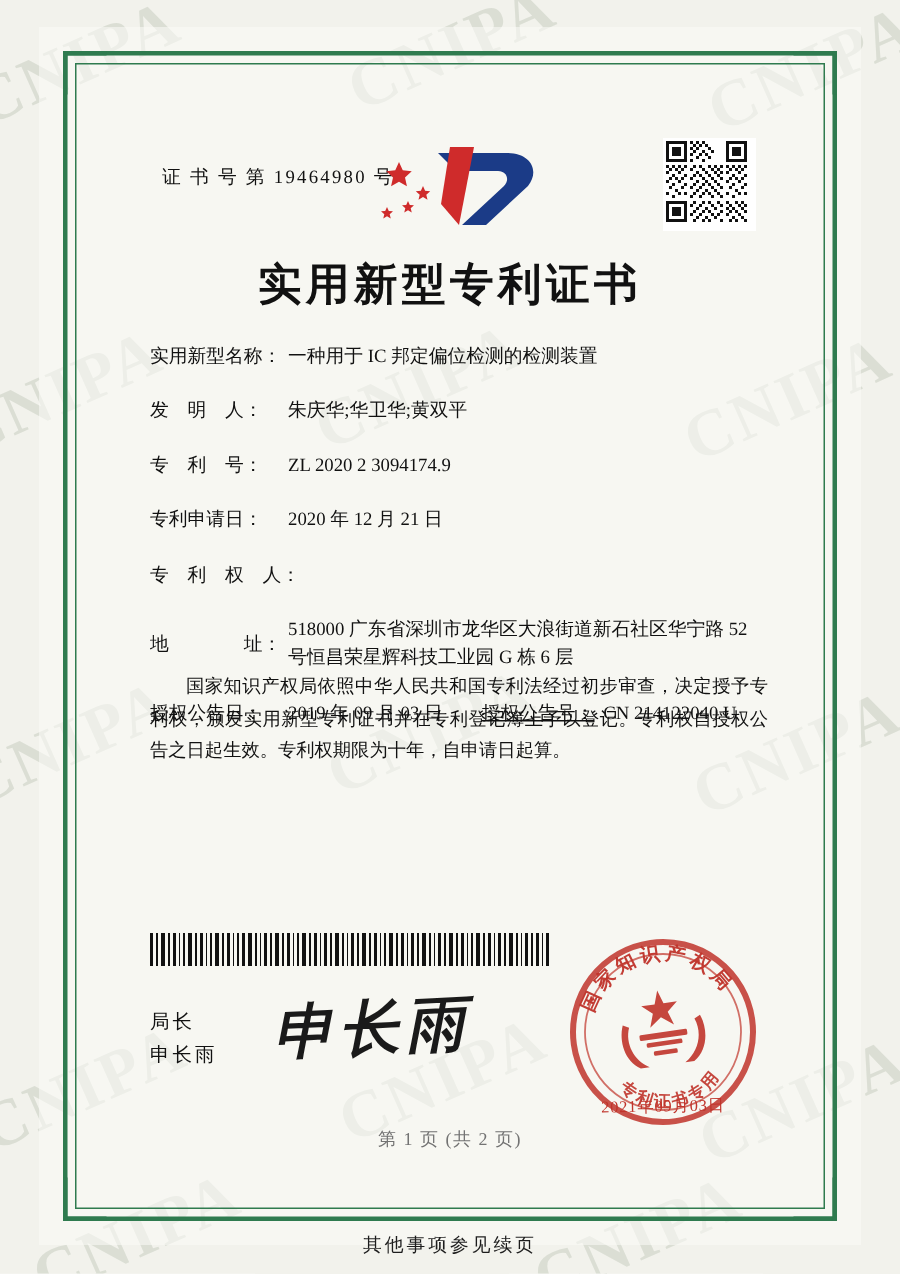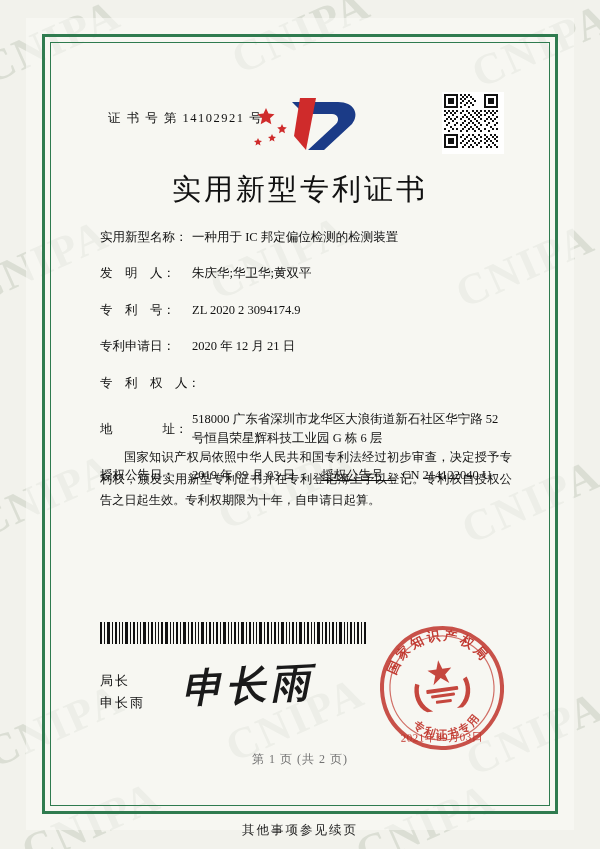--- a/index.html
+++ b/index.html
@@ -117,21 +117,21 @@
   .logo svg { display: block; }
 
   
   .doc-title {
     position: absolute;
     left: 0;
     right: 0;
     top: 108px;
     text-align: center;
     font-family: "Liberation Serif", serif;
-    font-weight: normal;
+    font-weight: bold;
     font-size: 29px;
     letter-spacing: 3px;
     color: #111;
   }
 
   
   .fields {
     position: absolute;
     left: 30px;
     right: 18px;
@@ -294,21 +294,21 @@
 
   <div class="border-outer"></div>
   <div class="border-inner"></div>
   <div class="corner tl"></div>
   <div class="corner tr"></div>
   <div class="corner bl"></div>
   <div class="corner br"></div>
 
   <div class="content">
 
-    <div class="cert-no">证 书 号 第 14102921 号</div>
+    <div class="cert-no">证 书 号 第 19464980 号</div>
 
     <div class="qr">
       <svg width="54" height="54" viewBox="0 0 27 27" shape-rendering="crispEdges">
         <rect width="27" height="27" fill="#ffffff"></rect>
         <g fill="#111111">
           <rect x="0" y="0" width="7" height="1"></rect>
             <rect x="0" y="6" width="7" height="1"></rect>
           <rect x="0" y="0" width="1" height="7"></rect>
             <rect x="6" y="0" width="1" height="7"></rect>
           <rect x="2" y="2" width="3" height="3"></rect>

